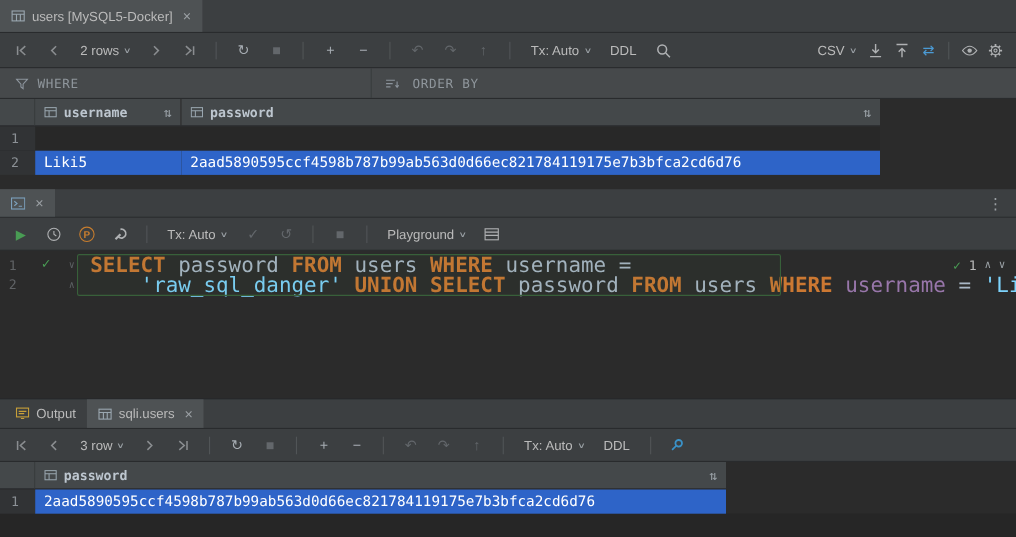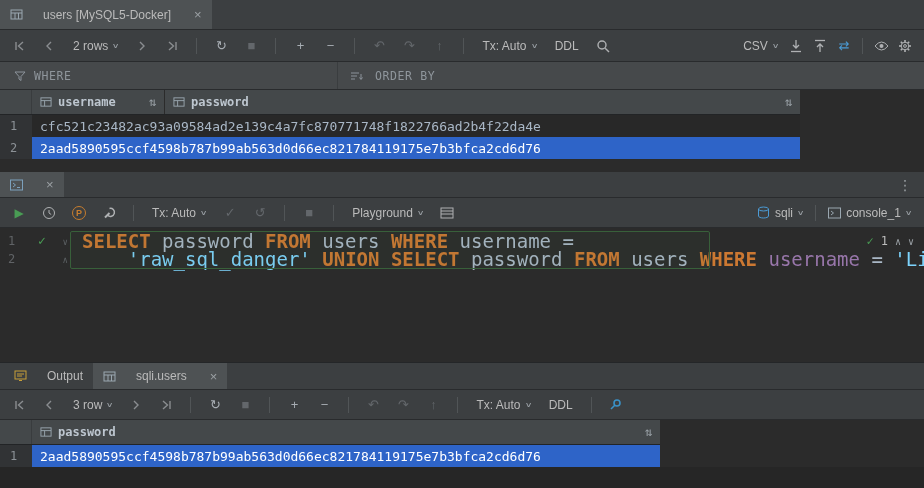--- a/index.html
+++ b/index.html
@@ -4,21 +4,21 @@
 <style>
   * { margin:0; padding:0; box-sizing:border-box; }
   html,body { background:#1e1e1e; }
   .app{ width:924px; height:488px; background:#2b2b2b; font-family:"Liberation Sans",sans-serif; overflow:hidden; position:relative; }
 
   
   .tabbar{ display:flex; align-items:stretch; background:#3c3f41; border-bottom:1px solid #292b2d; }
   .top-tabbar{ height:30px; }
   .console-tabbar{ height:26px; }
   .bottom-tabbar{ height:28px; border-top:1px solid #242628; padding-left:4px; }
-  .tab{ display:flex; align-items:center; gap:20px; padding:12px 10px; font-size:12px; color:#bbbbbb; cursor:default; }
+  .tab{ display:flex; align-items:center; gap:6px; padding:12px 10px; font-size:12px; color:#bbbbbb; cursor:default; }
   .tab.active{ background:#4e5254; }
   .tab .close{ color:#9ba0a4; font-size:13px; margin-left:3px; line-height:1; }
   .kebab{ margin-left:auto; padding:0 12px; display:flex; align-items:center; color:#9ba0a4; font-size:14px; }
 
   
   .toolbar{ display:flex; align-items:center; background:#3c3f41; border-bottom:1px solid #292b2d; padding:0 8px; gap:8px; }
   .data-toolbar{ height:32px; }
   .console-toolbar{ height:30px; }
   .bottom-toolbar{ height:30px; }
   .tbtn{ min-width:22px; height:22px; display:flex; align-items:center; justify-content:center; color:#a7adb3; font-size:13px; border-radius:3px; }
@@ -231,24 +231,24 @@
               <line x1="1" y1="5" x2="12" y2="5" stroke="#9aa7b0"></line>
               <line x1="5" y1="5" x2="5" y2="11" stroke="#9aa7b0"></line>
             </svg>
           </span>
         <span>password</span>
         <span class="sorter">⇅</span>
       </div>
     </div>
     <div class="grow">
       <div class="rnum">1</div>
-      <div class="gcell gc-flex">cfc521c23482ac93a09584ad2e139c4a7fc870771748f1822766ad2b4f22da4e</div>
     </div>
     <div class="grow sel">
       <div class="rnum">2</div>
+      <div class="gcell gc-user">Liki5</div>
       <div class="gcell gc-flex">2aad5890595ccf4598b787b99ab563d0d66ec821784119175e7b3bfca2cd6d76</div>
     </div>
   </div>
 
   <div class="tabbar console-tabbar">
     <div class="tab active">
       <span class="icn">
           <svg width="13" height="12">
             <rect x="0.5" y="1" width="12" height="10" fill="none" stroke="#7ca1bd"></rect>
             <path d="M3 4l2.5 2L3 8" fill="none" stroke="#7ca1bd"></path>
@@ -292,43 +292,20 @@
         <span class="chev">∨</span>
       </span>
     <span class="tbtn">
         <svg width="14" height="12">
           <rect x="1" y="1" width="12" height="10" fill="none" stroke="#afb1b3"></rect>
           <line x1="1" y1="4" x2="13" y2="4" stroke="#afb1b3"></line>
           <line x1="1" y1="7" x2="13" y2="7" stroke="#afb1b3"></line>
         </svg>
       </span>
 
-    <span class="right-group">
-      <span class="tlabel">
-        <span class="icn">
-            <svg width="13" height="13">
-              <ellipse cx="6.5" cy="3" rx="5" ry="2" fill="none" stroke="#4b9bd5"></ellipse>
-              <path d="M1.5 3v7c0 1.1 2.2 2 5 2s5-.9 5-2V3" fill="none" stroke="#4b9bd5"></path>
-            </svg>
-          </span>
-        <span>sqli</span>
-          <span class="chev">∨</span>
-      </span>
-      <span class="sep"></span>
-      <span class="tlabel">
-        <span class="icn">
-            <svg width="13" height="12">
-              <rect x="0.5" y="1" width="12" height="10" fill="none" stroke="#9aa7b0"></rect>
-              <path d="M3 4l2.5 2L3 8" fill="none" stroke="#9aa7b0"></path>
-            </svg>
-          </span>
-        <span>console_1</span>
-          <span class="chev">∨</span>
-      </span>
-    </span>
   </div>
 
   <div class="editor">
     <div class="exec-box"></div>
 
     <div class="eline">
       <div class="gut">
         <span class="lnum">1</span>
         <span class="runcheck">✓</span>
         <span class="fold">∨</span>

